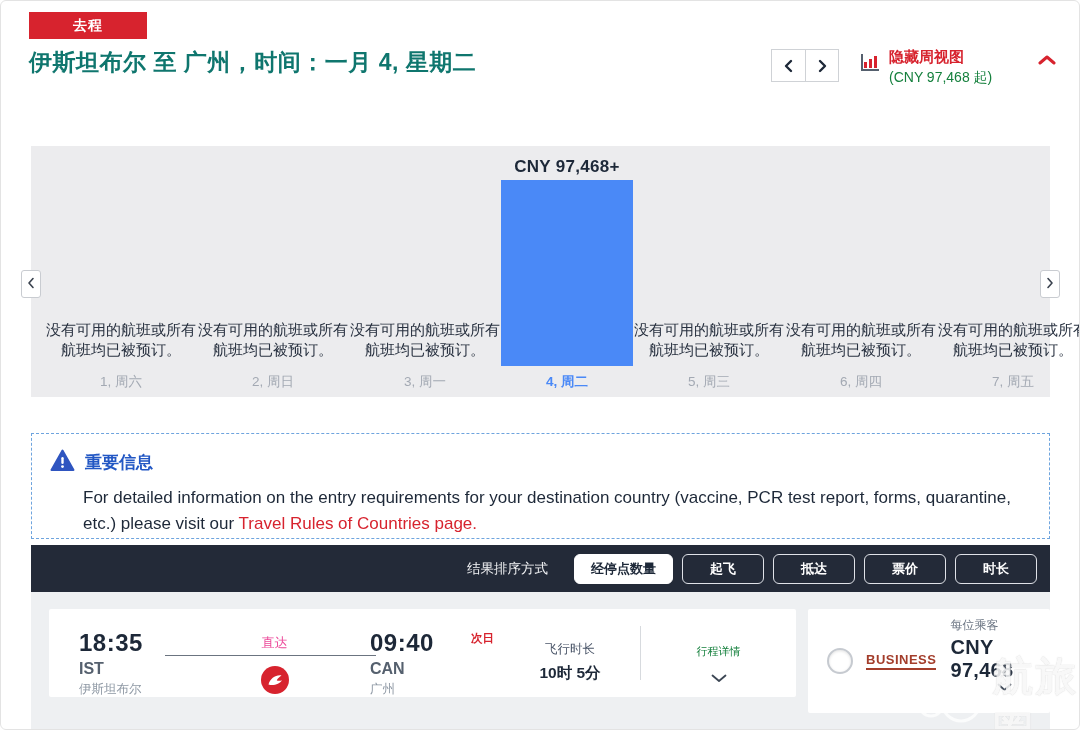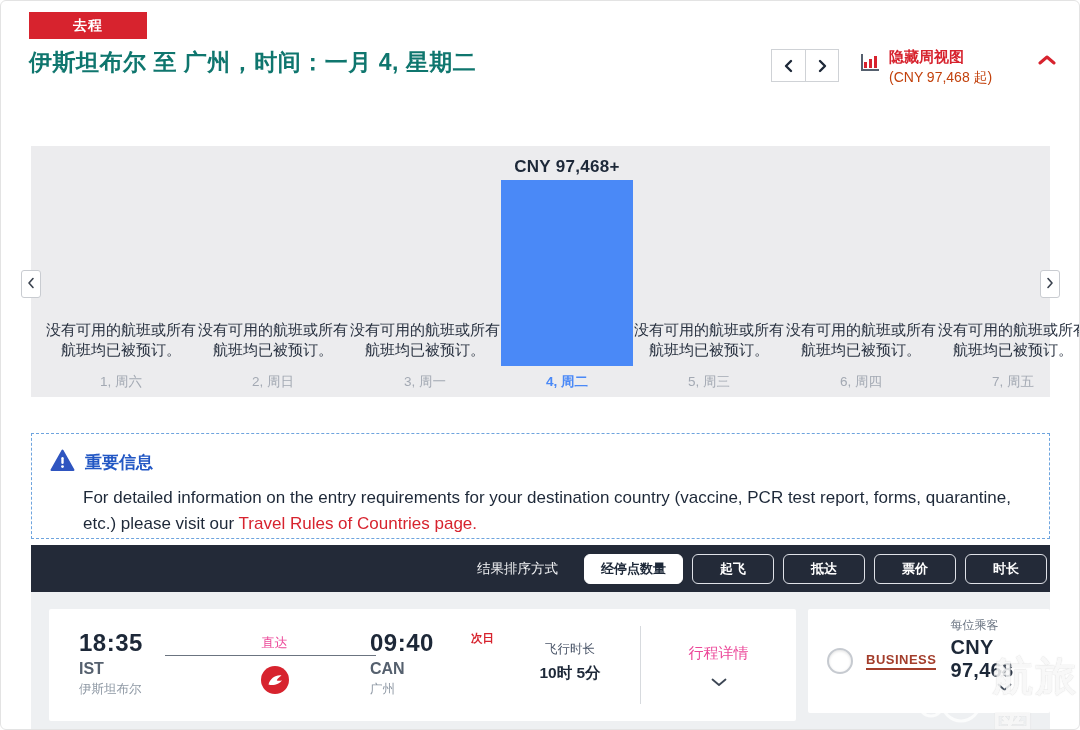--- a/index.html
+++ b/index.html
@@ -14,21 +14,21 @@
 
   .nav-arrows { position:absolute; left:770px; top:48px; display:flex; }
   .nav-arrow { width:34px; height:33px; background:#fff; border:1px solid #cfd2d6; display:flex; align-items:center; justify-content:center; cursor:pointer; }
   .nav-arrow:first-child { border-right:none; }
   .nav-arrow svg { display:block; }
 
   .weekview-toggle { position:absolute; left:858px; top:47px; display:flex; align-items:flex-start; cursor:pointer; }
   .weekview-icon { margin-top:3px; margin-right:8px; }
   .weekview-texts { display:flex; flex-direction:column; }
   .weekview-label { color:#d7232e; font-size:15px; font-weight:bold; }
-  .weekview-price { color:#c2410c; font-size:14px; margin-top:2px; }
+  .weekview-price { color:#15803d; font-size:14px; margin-top:2px; }
   .weekview-caret { margin-left:46px; margin-top:4px; }
 
   
   .chart-wrap { position:absolute; left:30px; top:145px; width:1019px; height:251px; background:#ececee; }
   .chart-cols { display:flex; height:100%; padding:0 14px; }
   .chart-col { flex:1; display:flex; flex-direction:column; justify-content:flex-end; align-items:center; padding-bottom:8px; cursor:pointer; }
   .chart-msg { width:152px; text-align:center; font-size:15px; font-weight:500; color:#27303f; line-height:1.32; margin-bottom:6px; }
   .chart-day { font-size:13.5px; color:#a3a9b3; margin-top:7px; height:16px; }
   .chart-day.active { color:#4a89f7; font-weight:600; }
   .chart-bar-label { font-size:17px; font-weight:bold; color:#1d2838; margin-bottom:3px; letter-spacing:0.3px; }
@@ -40,46 +40,46 @@
 
   
   .notice { position:absolute; left:30px; top:432px; width:1019px; height:106px; background:#fff; border:1px dashed #6ea4de; padding:15px 20px 0 18px; }
   .notice-head { display:flex; align-items:center; }
   .notice-title { color:#2257c4; font-size:17px; font-weight:bold; margin-left:10px; }
   .notice-body { margin-left:33px; margin-top:9px; font-size:17px; color:#1d2838; line-height:1.55; max-width:950px; }
   .notice-link { color:#d7232e; cursor:pointer; }
 
   
   .sortbar { position:absolute; left:30px; top:544px; width:1019px; height:47px; background:#232a38;
-    display:flex; align-items:center; justify-content:flex-end; padding-right:3px; }
+    display:flex; align-items:center; justify-content:flex-end; padding-right:13px; }
   .sortbar-label { color:#f2f3f5; font-size:13.5px; margin-right:17px; }
   .sort-btn { height:30px; min-width:82px; padding:0 16px; margin-left:9px; border-radius:6px;
     border:1px solid #dfe2e8; background:transparent; color:#fff; font-size:13px; font-weight:bold;
     font-family:inherit; cursor:pointer; }
   .sort-btn.active { background:#fff; color:#1d2838; border-color:#fff; }
 
   
   .results { position:absolute; left:30px; top:591px; width:1019px; height:139px; background:#eef0f2; }
-  .flight-card { position:absolute; left:18px; top:17px; width:747px; height:112px; background:#fff; border-radius:2px; display:flex; }
+  .flight-card { position:absolute; left:18px; top:17px; width:747px; height:88px; background:#fff; border-radius:2px; display:flex; }
   .fc-dep { flex:0 0 130px; padding-left:30px; padding-top:20px; }
   .fc-time { font-size:24px; font-weight:bold; color:#1d2838; letter-spacing:0.5px; }
   .fc-code { font-size:16px; font-weight:600; color:#55606e; margin-top:3px; }
   .fc-city { font-size:12.5px; color:#8e98a4; margin-top:3px; }
   .fc-route { flex:1; position:relative; }
   .fc-stop { position:absolute; top:25px; left:0; right:0; text-align:center; font-size:13px; color:#ec4899; }
   .fc-line { position:absolute; top:46px; left:-14px; right:-6px; border-top:1px solid #6b7480; }
   .fc-logo { position:absolute; top:56px; left:50%; margin-left:-15px; }
   .fc-arr { flex:0 0 130px; padding-top:20px; text-align:left; position:relative; }
   .fc-nextday { position:absolute; top:22px; right:6px; color:#d7232e; font-size:11.5px; font-weight:bold; }
   .fc-duration { flex:0 0 140px; padding-top:32px; text-align:center; }
   .fc-dur-title { font-size:12.5px; color:#4a5568; }
   .fc-dur-value { font-size:15.5px; font-weight:bold; color:#1d2838; margin-top:5px; }
   .fc-divider { width:1px; background:#d7dade; margin:17px 0; }
   .fc-details { flex:0 0 155px; padding-top:35px; text-align:center; cursor:pointer; }
-  .fc-details-label { font-size:15px; color:#ec4899; }
+  .fc-details-label { font-size:11px; color:#15803d; }
   .fc-details .chev { margin-top:10px; }
 
   .price-card { position:absolute; left:777px; top:17px; width:242px; height:104px; background:#fff; border-radius:2px;
     display:flex; align-items:center; padding-left:19px; }
   .radio { width:26px; height:26px; border-radius:50%; background:#fff; border:2px solid #c6cad0; box-shadow:inset 0 1px 3px rgba(0,0,0,0.12); cursor:pointer; flex-shrink:0; }
   .cabin { margin-left:13px; color:#a33d2b; font-size:13px; font-weight:bold; letter-spacing:0.5px; border-bottom:2px solid #a33d2b; padding-bottom:1px; cursor:pointer; }
   .price-block { margin-left:14px; margin-top:-10px; cursor:pointer; }
   .per-pax { font-size:12px; color:#6a7482; }
   .price-row { display:flex; align-items:center; margin-top:2px;flex-direction:column; }
   .price-value { font-size:20px; font-weight:bold; color:#1d2838; letter-spacing:0.3px; }

